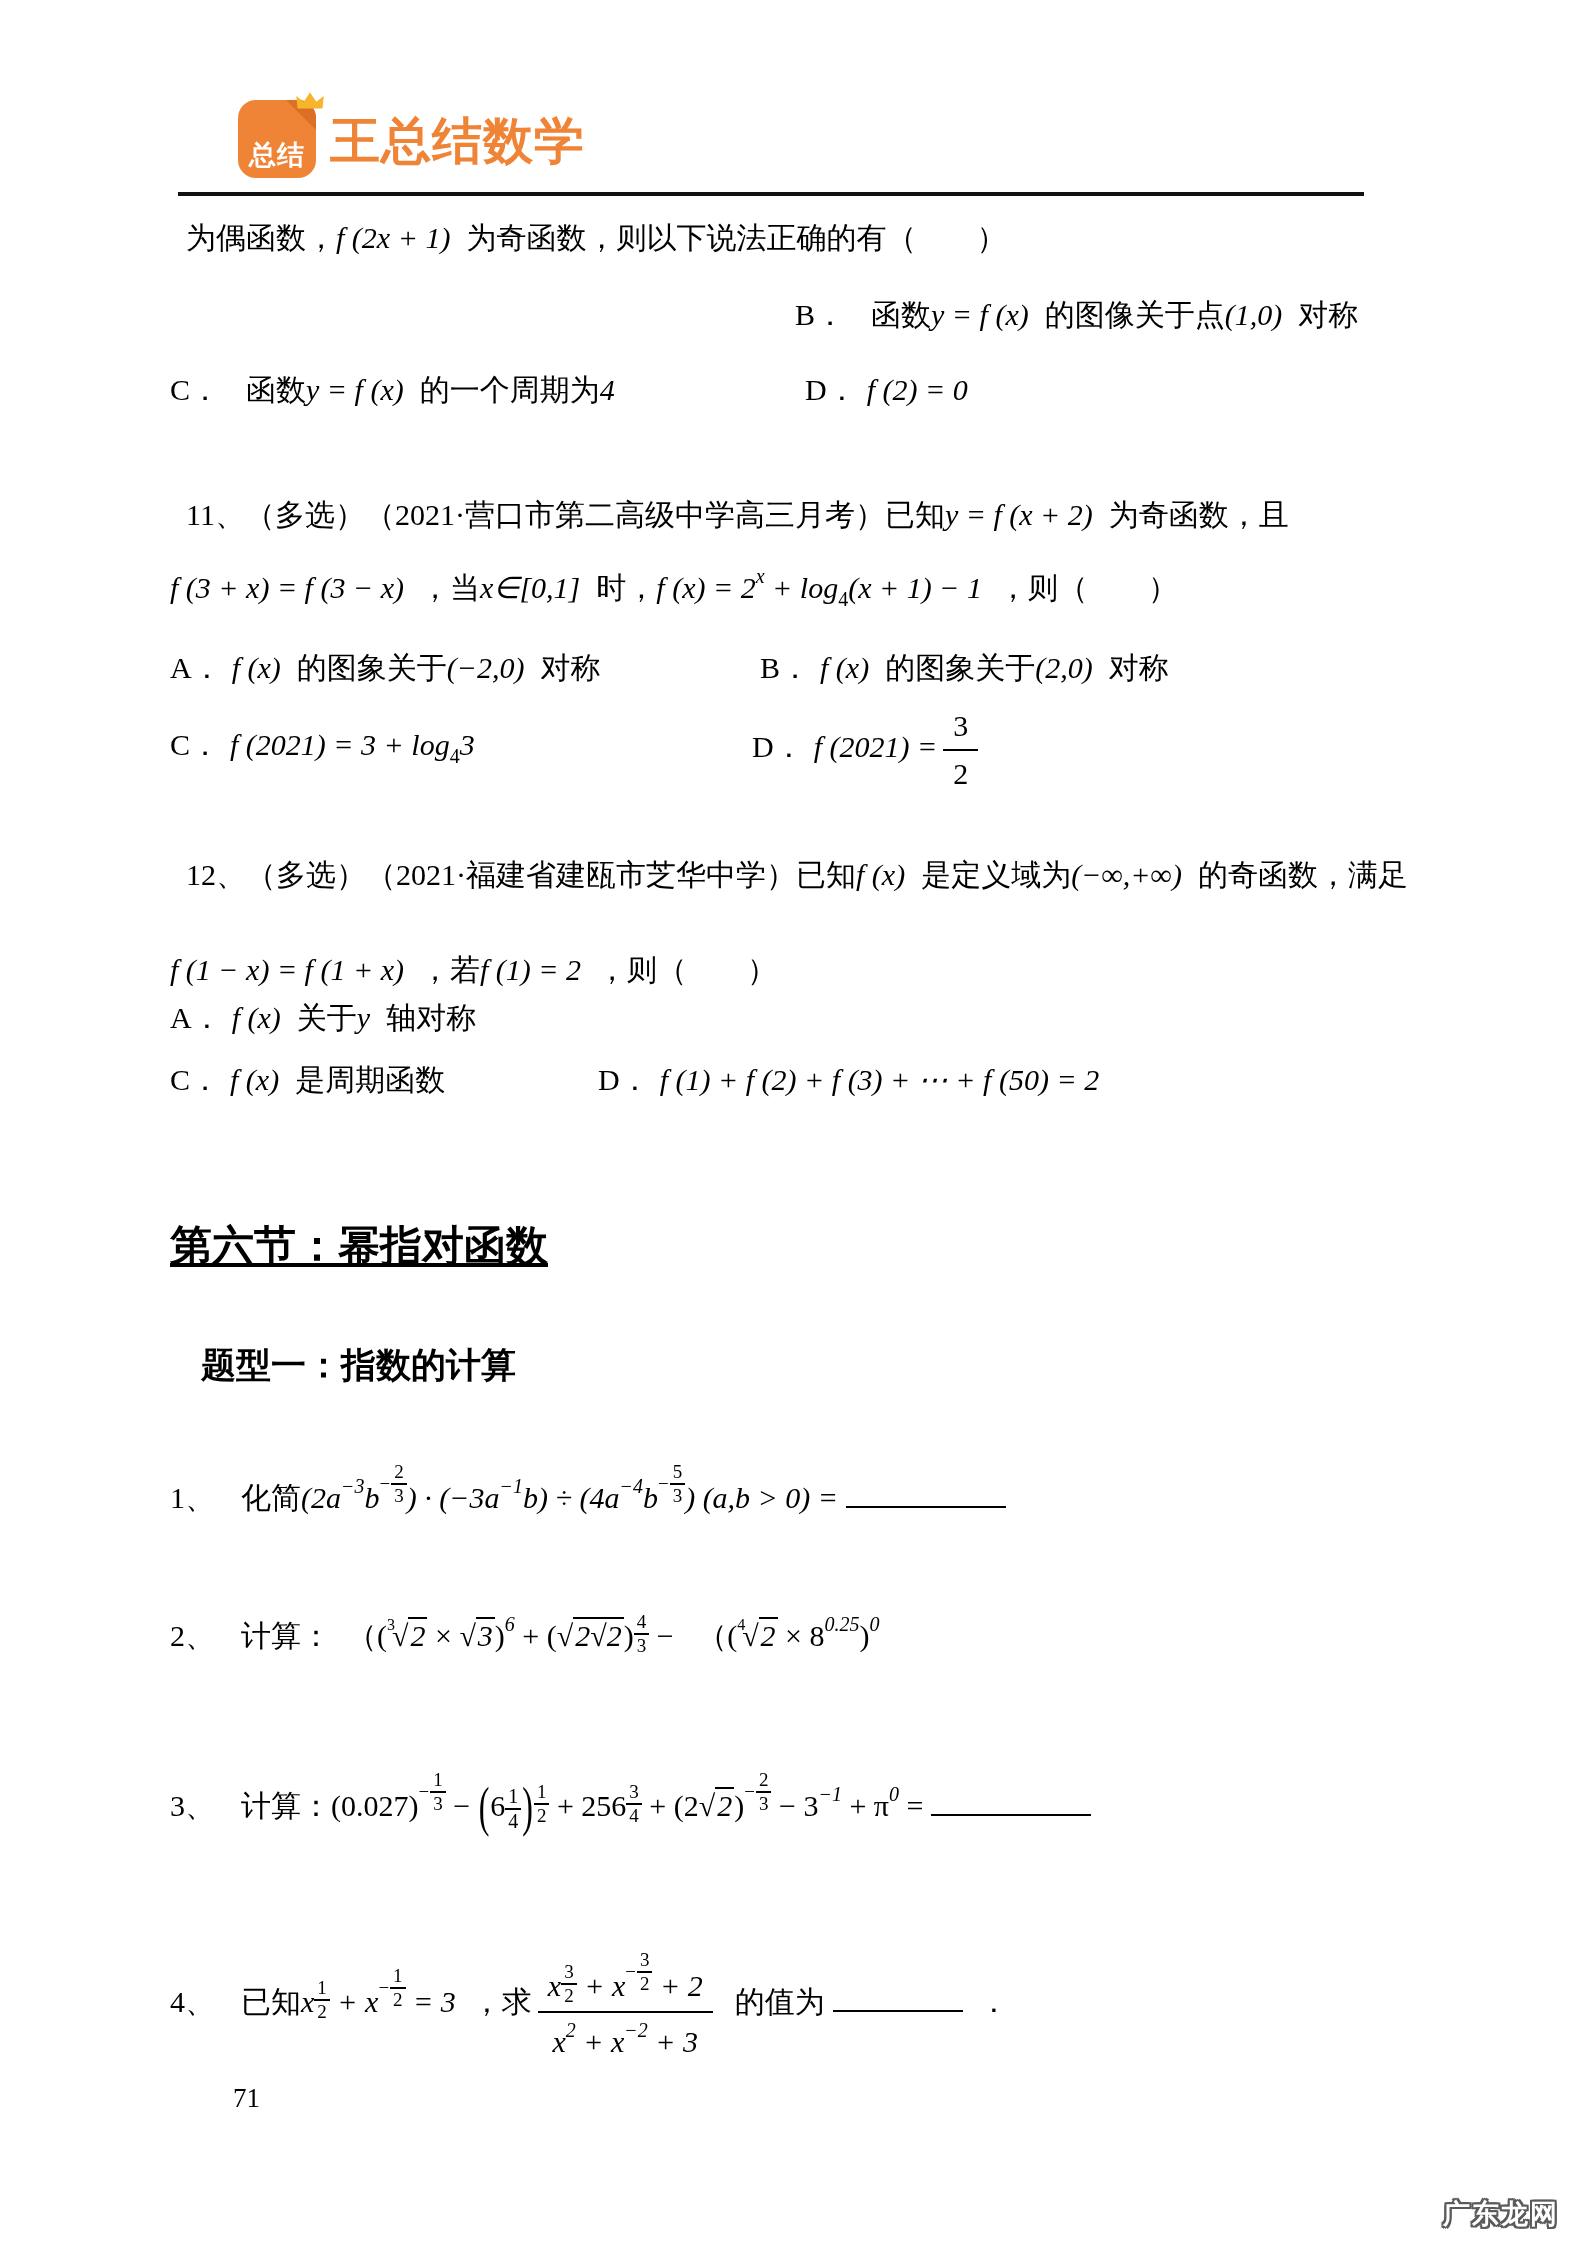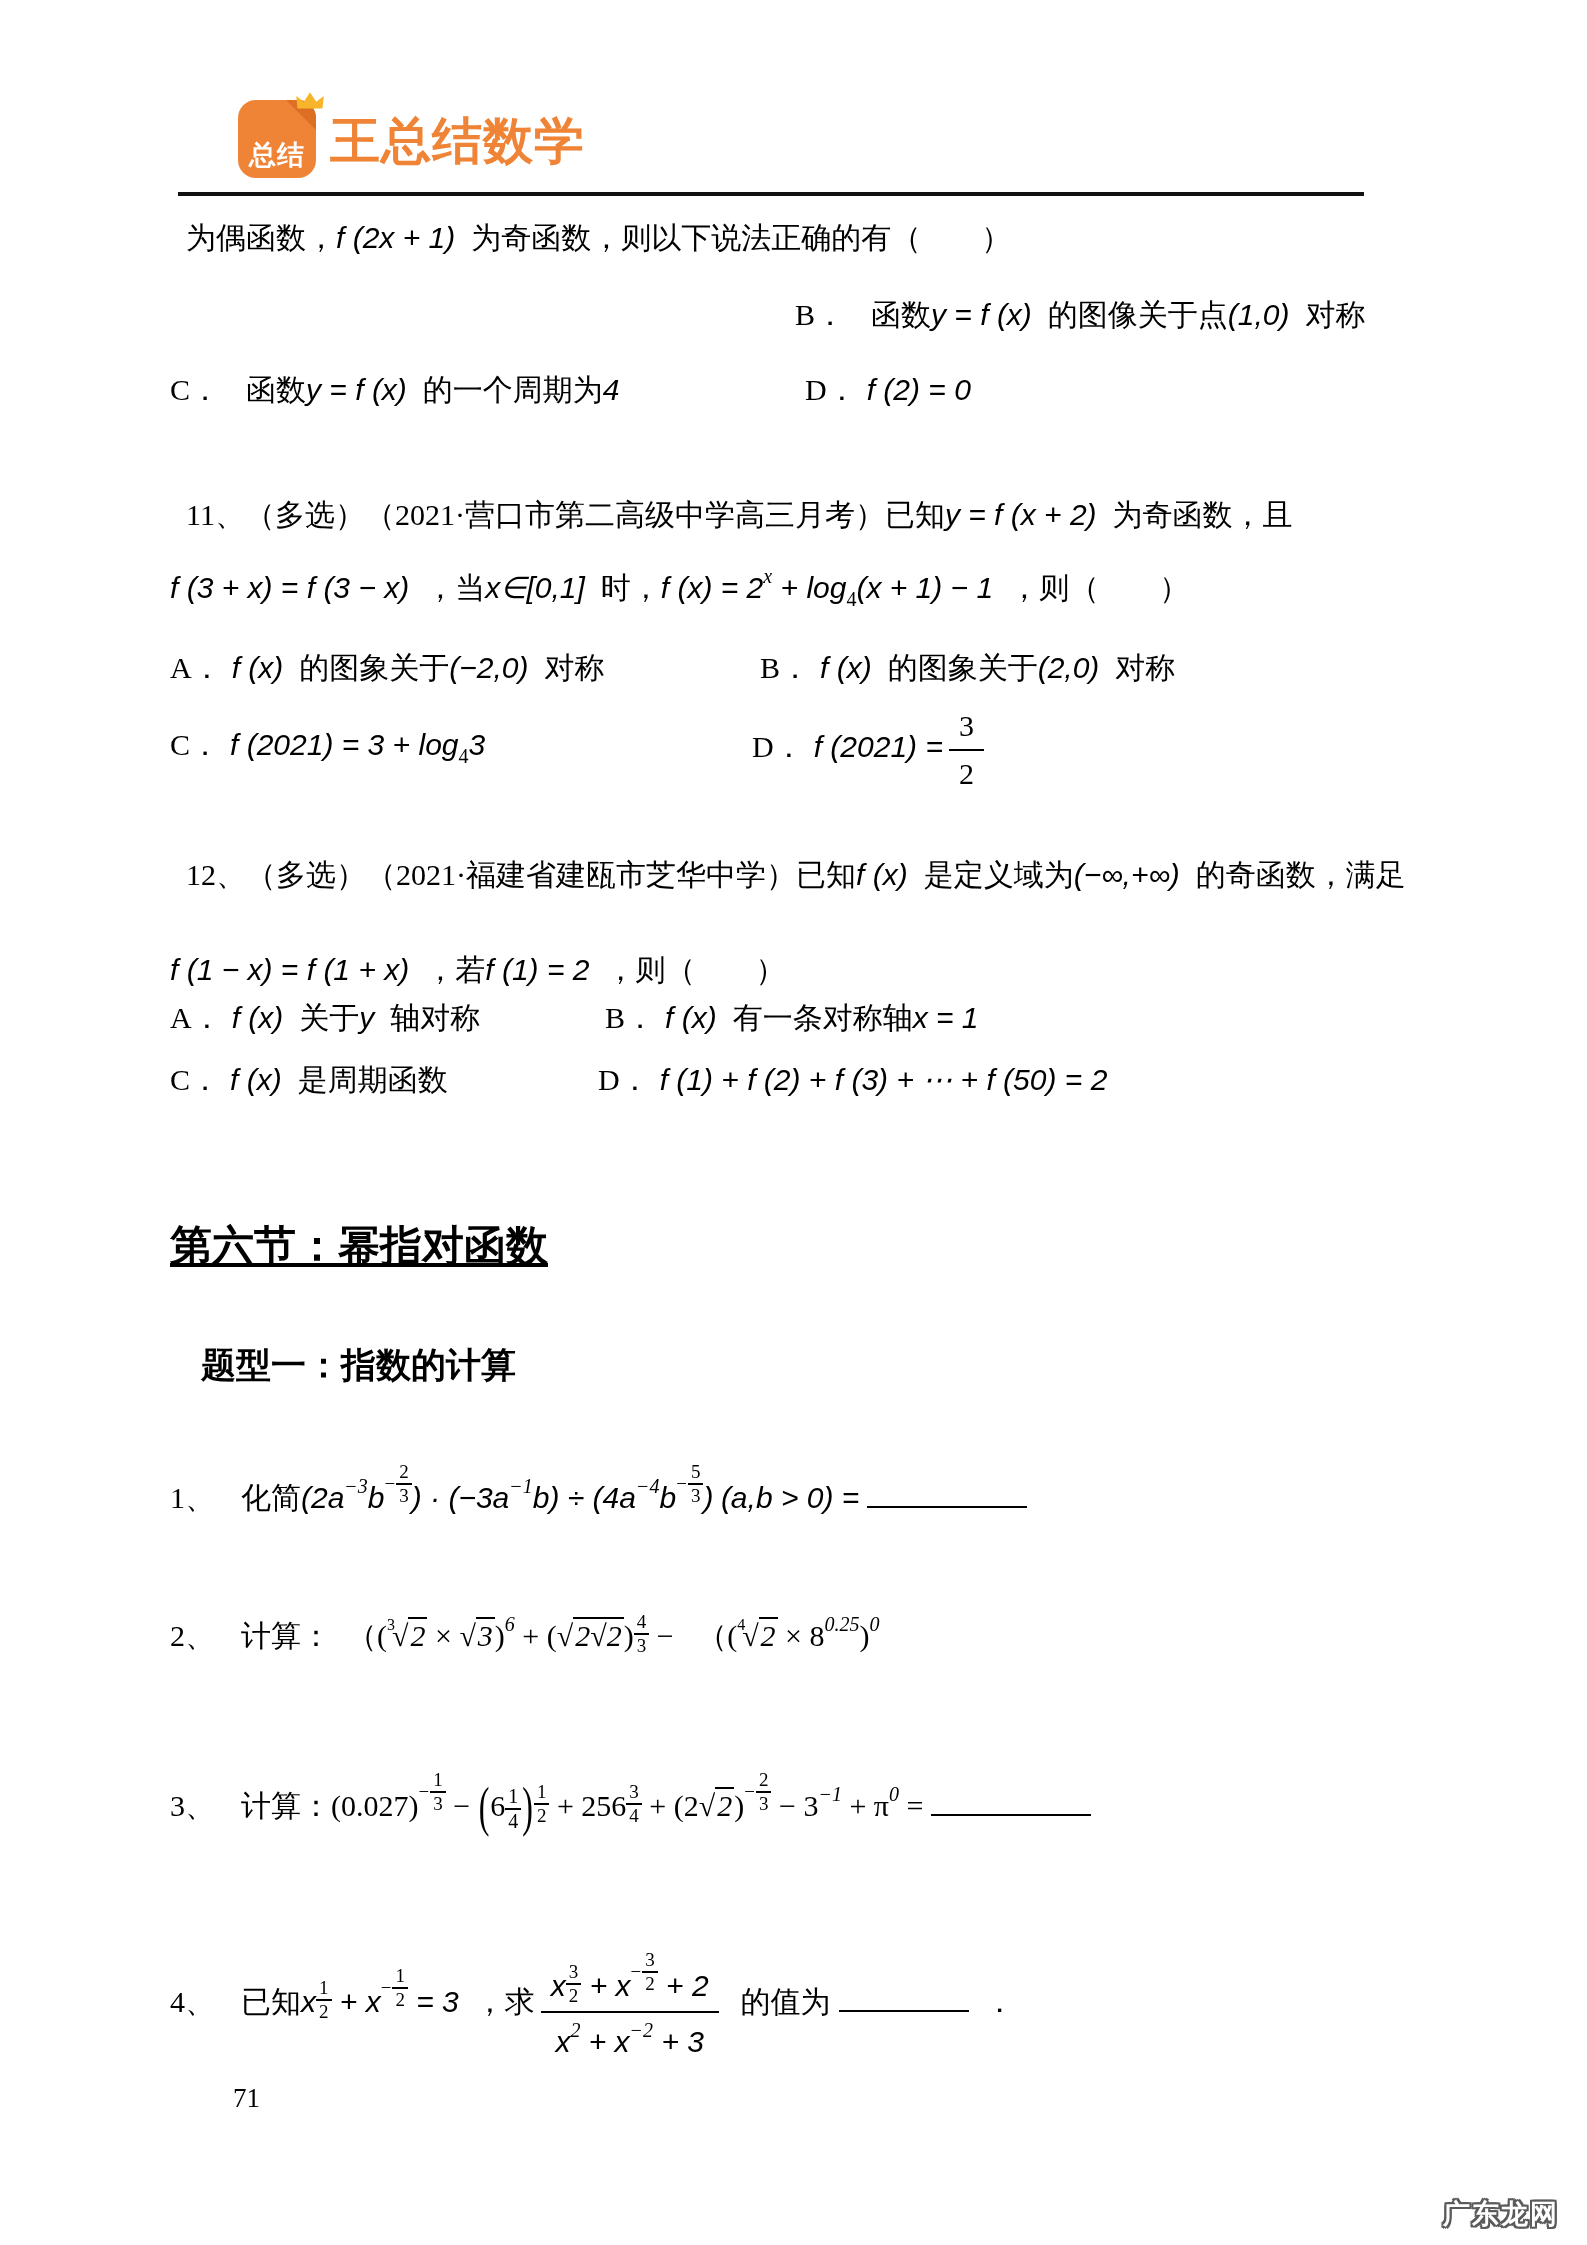--- a/index.html
+++ b/index.html
@@ -15,21 +15,21 @@
             justify-content:center;font:700 27px "Liberation Sans",sans-serif;color:#fff;letter-spacing:1px;}
   .crown{position:absolute;top:-9px;right:-7px;width:30px;height:20px;}
   .brand{position:absolute;left:330px;top:108px;font:700 50px "Liberation Sans",sans-serif;
          color:#EF8437;letter-spacing:1px;}
   .tagline{position:absolute;left:663px;top:140px;font-size:35px;font-style:italic;
            letter-spacing:4px;color:#111;}
   .hrule{position:absolute;left:178px;top:192px;width:1186px;height:4px;background:#111;}
   
   .line{position:absolute;white-space:nowrap;font-size:30px;}
   .cn{font-style:normal;margin-left:16px;}
-  .m{font-family:Liberation Sans, sans-serif;font-style:italic;}
+  .m{font-family:Liberation Serif, serif;font-style:italic;}
   .lbl{margin-right:10px;font-style:normal;}
   .h1{font:700 42px "Liberation Sans",sans-serif;}
   .h2{font:700 35px "Liberation Sans",sans-serif;margin-left:31px;}
   
   .sup{font-size:20px;vertical-align:15px;font-style:italic;}
   .sub{font-size:20px;vertical-align:-8px;font-style:normal;}
   
   .supf{display:inline-flex;align-items:center;vertical-align:18px;font-size:19px;
         line-height:1.05;font-style:normal;}
   .supf .sgn{margin-right:1px;}
@@ -118,23 +118,20 @@
   </div>
 
   <div class="line" style="left:170px;top:855px;">
     <span class="cn">12、（多选）（2021·福建省建瓯市芝华中学）已知</span><span class="m">f (x)</span><span class="cn">是定义域为</span><span class="m">(−∞,+∞)</span><span class="cn">的奇函数，满足</span>
   </div>
   <div class="line" style="left:170px;top:950px;">
     <span class="m">f (1 − x) = f (1 + x)</span><span class="cn">，若</span><span class="m">f (1) = 2</span><span class="cn">，则（　　）</span>
   </div>
   <div class="line" style="left:170px;top:998px;">
     <span class="lbl">A．</span><span class="m">f (x)</span><span class="cn">关于</span><span class="m">y</span><span class="cn">轴对称</span>
-  </div>
-  <div class="line" style="left:605px;top:998px;">
-    <span class="lbl">B．</span><span class="m">f (x)</span><span class="cn">有一条对称轴</span><span class="m">x = 1</span>
   </div>
   <div class="line" style="left:170px;top:1060px;">
     <span class="lbl">C．</span><span class="m">f (x)</span><span class="cn">是周期函数</span>
   </div>
   <div class="line" style="left:598px;top:1060px;">
     <span class="lbl">D．</span><span class="m">f (1) + f (2) + f (3) + ⋯ + f (50) = 2</span>
   </div>
 
   <div class="line h1" style="left:170px;top:1218px;text-decoration:underline;">第六节：幂指对函数</div>
   <div class="line h2" style="left:170px;top:1342px;">题型一：指数的计算</div>

